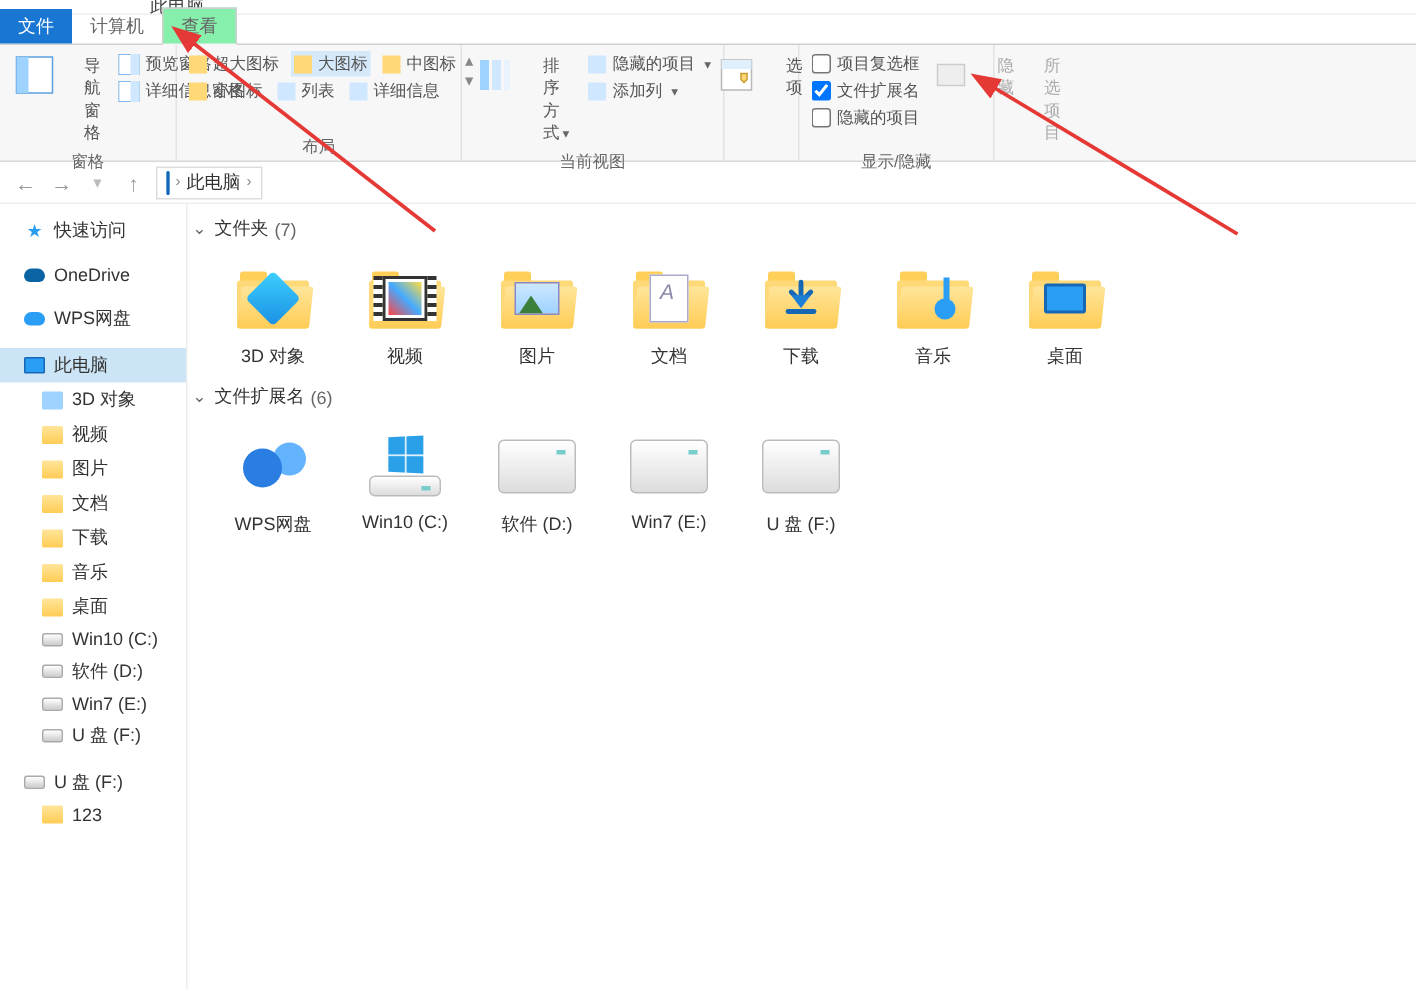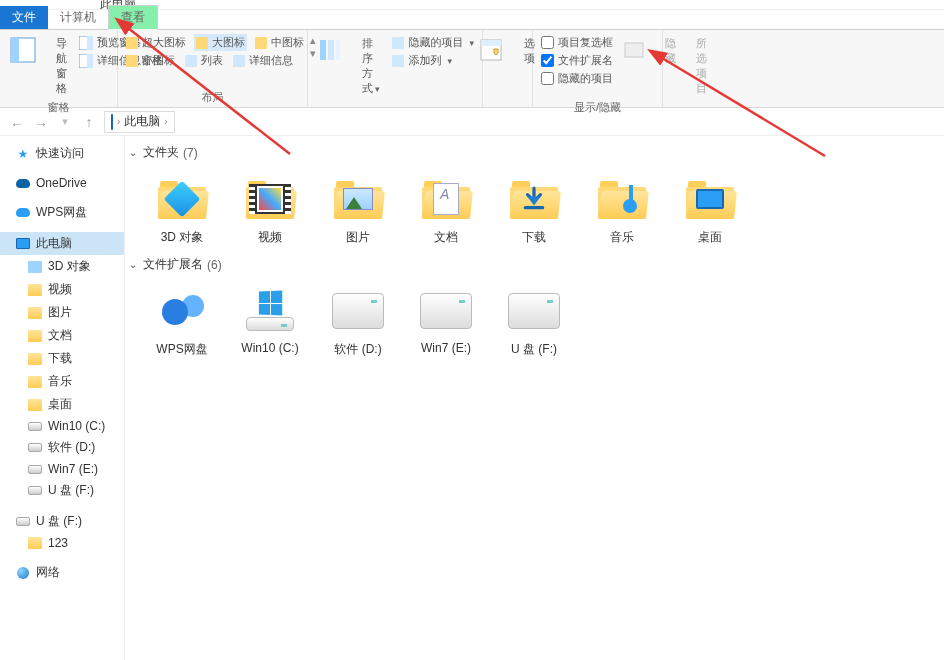--- a/index.html
+++ b/index.html
@@ -177,20 +177,21 @@
             <span>隐藏的项目</span>
             <span class="caret">▾</span>
           </div>
         <div class="row">
             <span style="width:12px;height:12px;background:#cfe8ff"></span>
             <span>添加列</span>
             <span class="caret">▾</span>
           </div>
       </div>
     </div>
+    <div class="group-label">当前视图</div>
   </div>
 
   <div class="group" style="width:50px">
     <div class="group-body" style="justify-content:center">
       <div class="vbtn">
         <span class="ic">
             <svg width="26" height="26">
               <rect x="3" y="3" width="20" height="20" fill="#fff" stroke="#b8b8b8"></rect>
               <rect x="3" y="3" width="20" height="6" fill="#dfeffc"></rect>
               <path d="M16 12l4 0 0 4 -2 2 -2-2z" fill="#ffd877" stroke="#c89b2a"></path>
@@ -348,26 +349,20 @@
         </span>
         <span>U 盘 (F:)</span>
       </div>
     <div class="side-item sub">
         <span class="si">
           <span class="si-folder"></span>
         </span>
         <span>123</span>
       </div>
     <div class="spacer"></div>
-    <div class="side-item">
-        <span class="si">
-          <span class="si-net"></span>
-        </span>
-        <span>网络</span>
-      </div>
   </div>
 
   <div class="content">
     <div class="section-head">
       <span class="chev">⌄</span>
       <span>文件夹</span>
       <span style="color:#666">(7)</span>
     </div>
     <div class="grid" id="folders-grid">
         <div class="item">

